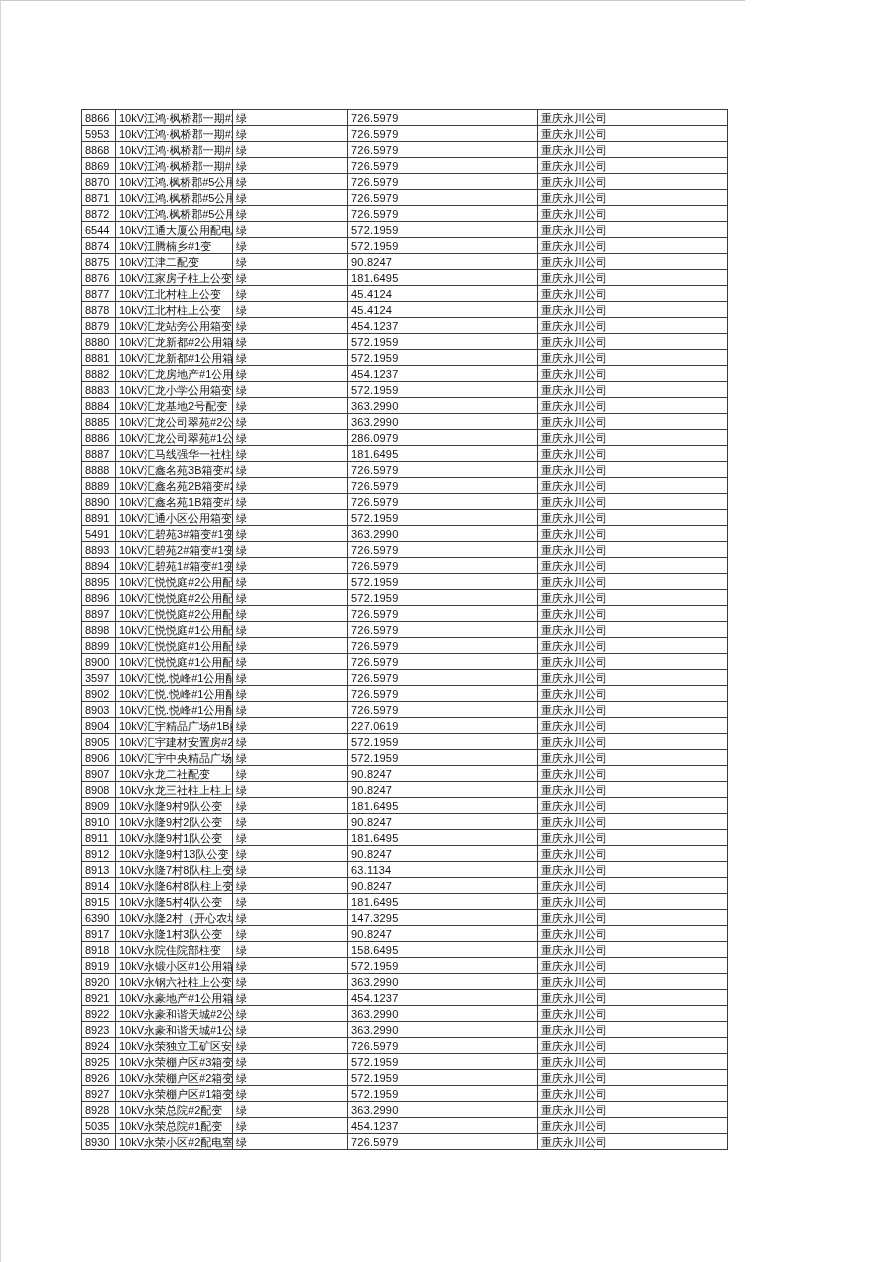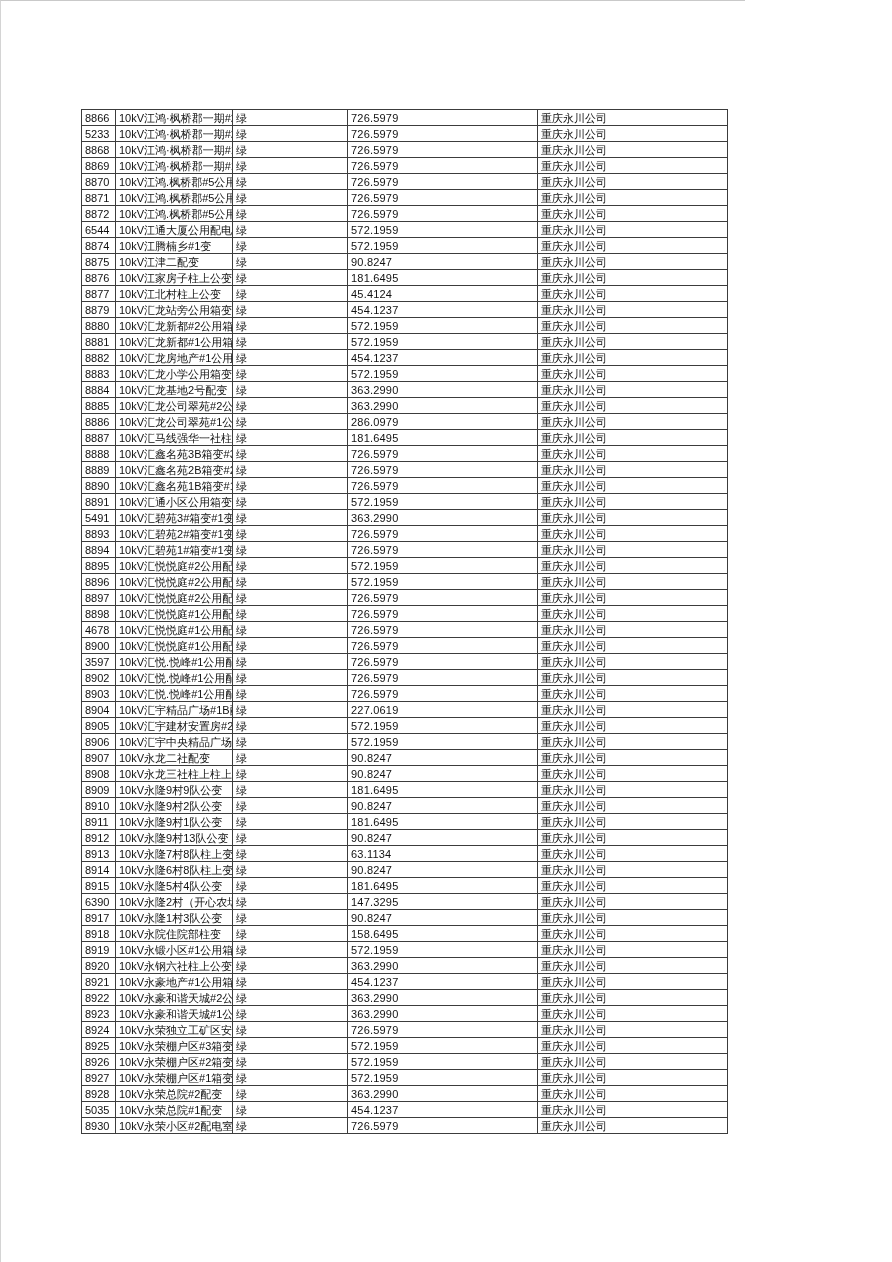--- a/index.html
+++ b/index.html
@@ -48,21 +48,21 @@
   <table class="sheet-table">
     <tbody id="table-body">
         <tr>
     <td class="col-id">8866</td>
     <td class="col-name">10kV江鸿·枫桥郡一期#2公</td>
     <td class="col-status">绿</td>
     <td class="col-value">726.5979</td>
     <td class="col-company">重庆永川公司</td>
   </tr>
         <tr>
-    <td class="col-id">5233</td>
+    <td class="col-id">5953</td>
     <td class="col-name">10kV江鸿·枫桥郡一期#2公</td>
     <td class="col-status">绿</td>
     <td class="col-value">726.5979</td>
     <td class="col-company">重庆永川公司</td>
   </tr>
         <tr>
     <td class="col-id">8868</td>
     <td class="col-name">10kV江鸿·枫桥郡一期#1公</td>
     <td class="col-status">绿</td>
     <td class="col-value">726.5979</td>
@@ -125,20 +125,27 @@
     <td class="col-company">重庆永川公司</td>
   </tr>
         <tr>
     <td class="col-id">8877</td>
     <td class="col-name">10kV江北村柱上公变</td>
     <td class="col-status">绿</td>
     <td class="col-value">45.4124</td>
     <td class="col-company">重庆永川公司</td>
   </tr>
         <tr>
+    <td class="col-id">8878</td>
+    <td class="col-name">10kV江北村柱上公变</td>
+    <td class="col-status">绿</td>
+    <td class="col-value">45.4124</td>
+    <td class="col-company">重庆永川公司</td>
+  </tr>
+        <tr>
     <td class="col-id">8879</td>
     <td class="col-name">10kV汇龙站旁公用箱变#1</td>
     <td class="col-status">绿</td>
     <td class="col-value">454.1237</td>
     <td class="col-company">重庆永川公司</td>
   </tr>
         <tr>
     <td class="col-id">8880</td>
     <td class="col-name">10kV汇龙新都#2公用箱变</td>
     <td class="col-status">绿</td>
@@ -265,21 +272,21 @@
     <td class="col-company">重庆永川公司</td>
   </tr>
         <tr>
     <td class="col-id">8898</td>
     <td class="col-name">10kV汇悦悦庭#1公用配电</td>
     <td class="col-status">绿</td>
     <td class="col-value">726.5979</td>
     <td class="col-company">重庆永川公司</td>
   </tr>
         <tr>
-    <td class="col-id">4678</td>
+    <td class="col-id">8899</td>
     <td class="col-name">10kV汇悦悦庭#1公用配电</td>
     <td class="col-status">绿</td>
     <td class="col-value">726.5979</td>
     <td class="col-company">重庆永川公司</td>
   </tr>
         <tr>
     <td class="col-id">8900</td>
     <td class="col-name">10kV汇悦悦庭#1公用配电</td>
     <td class="col-status">绿</td>
     <td class="col-value">726.5979</td>

